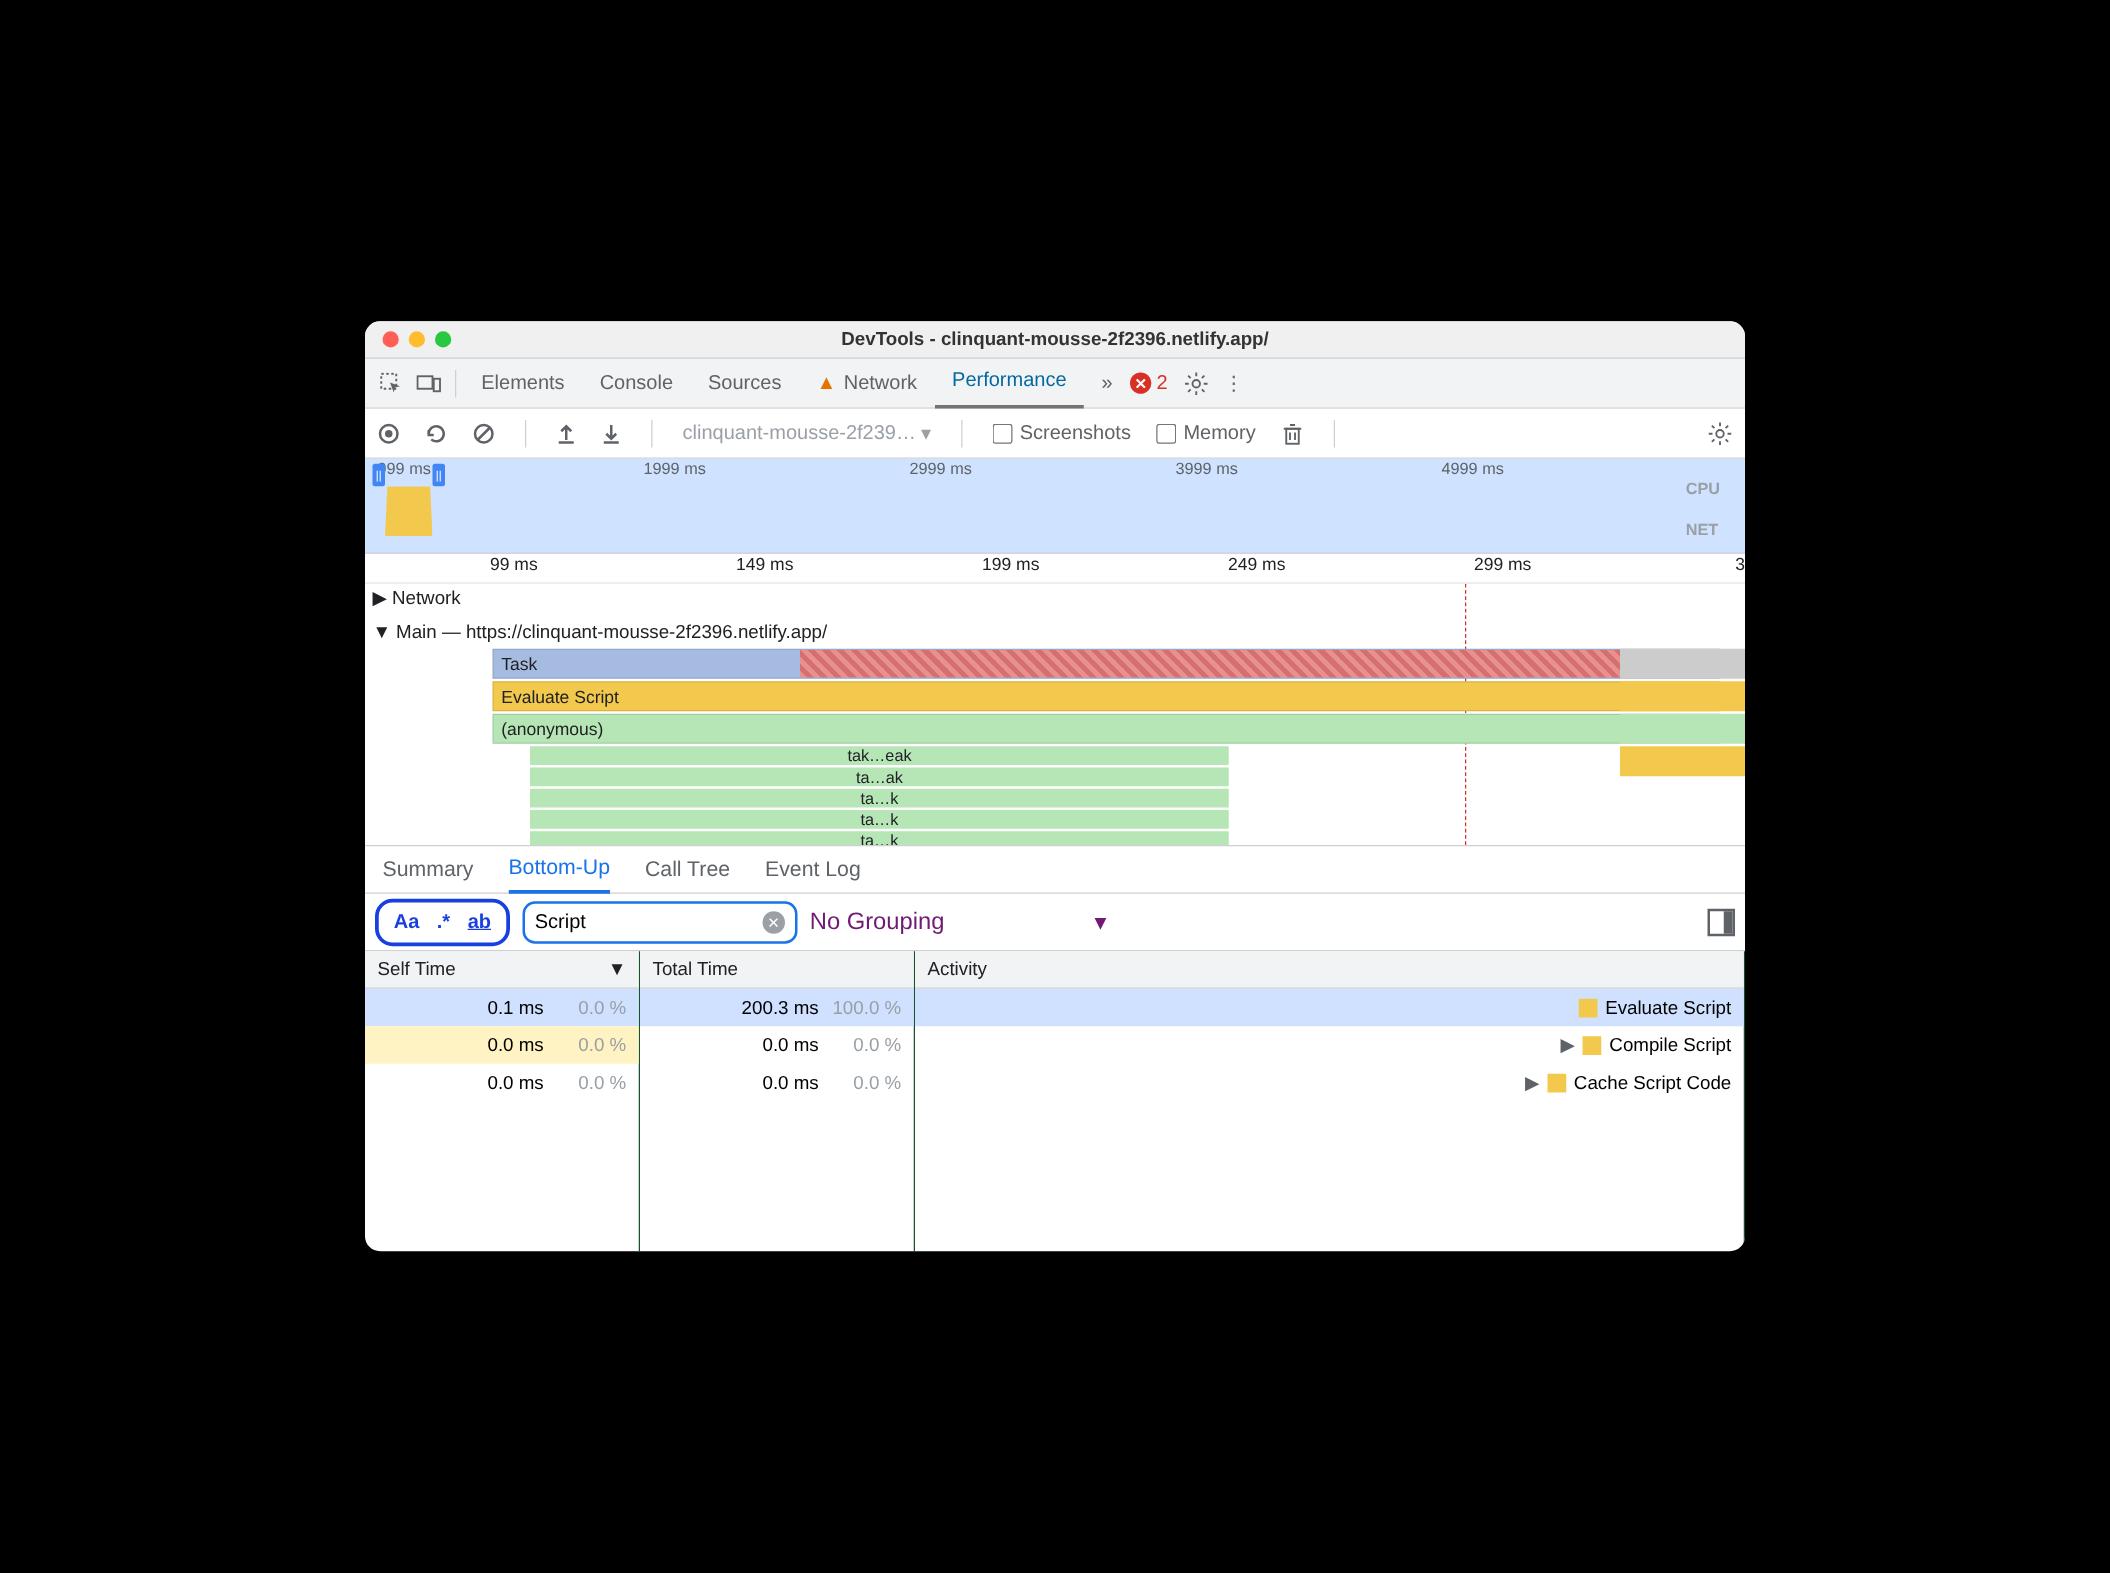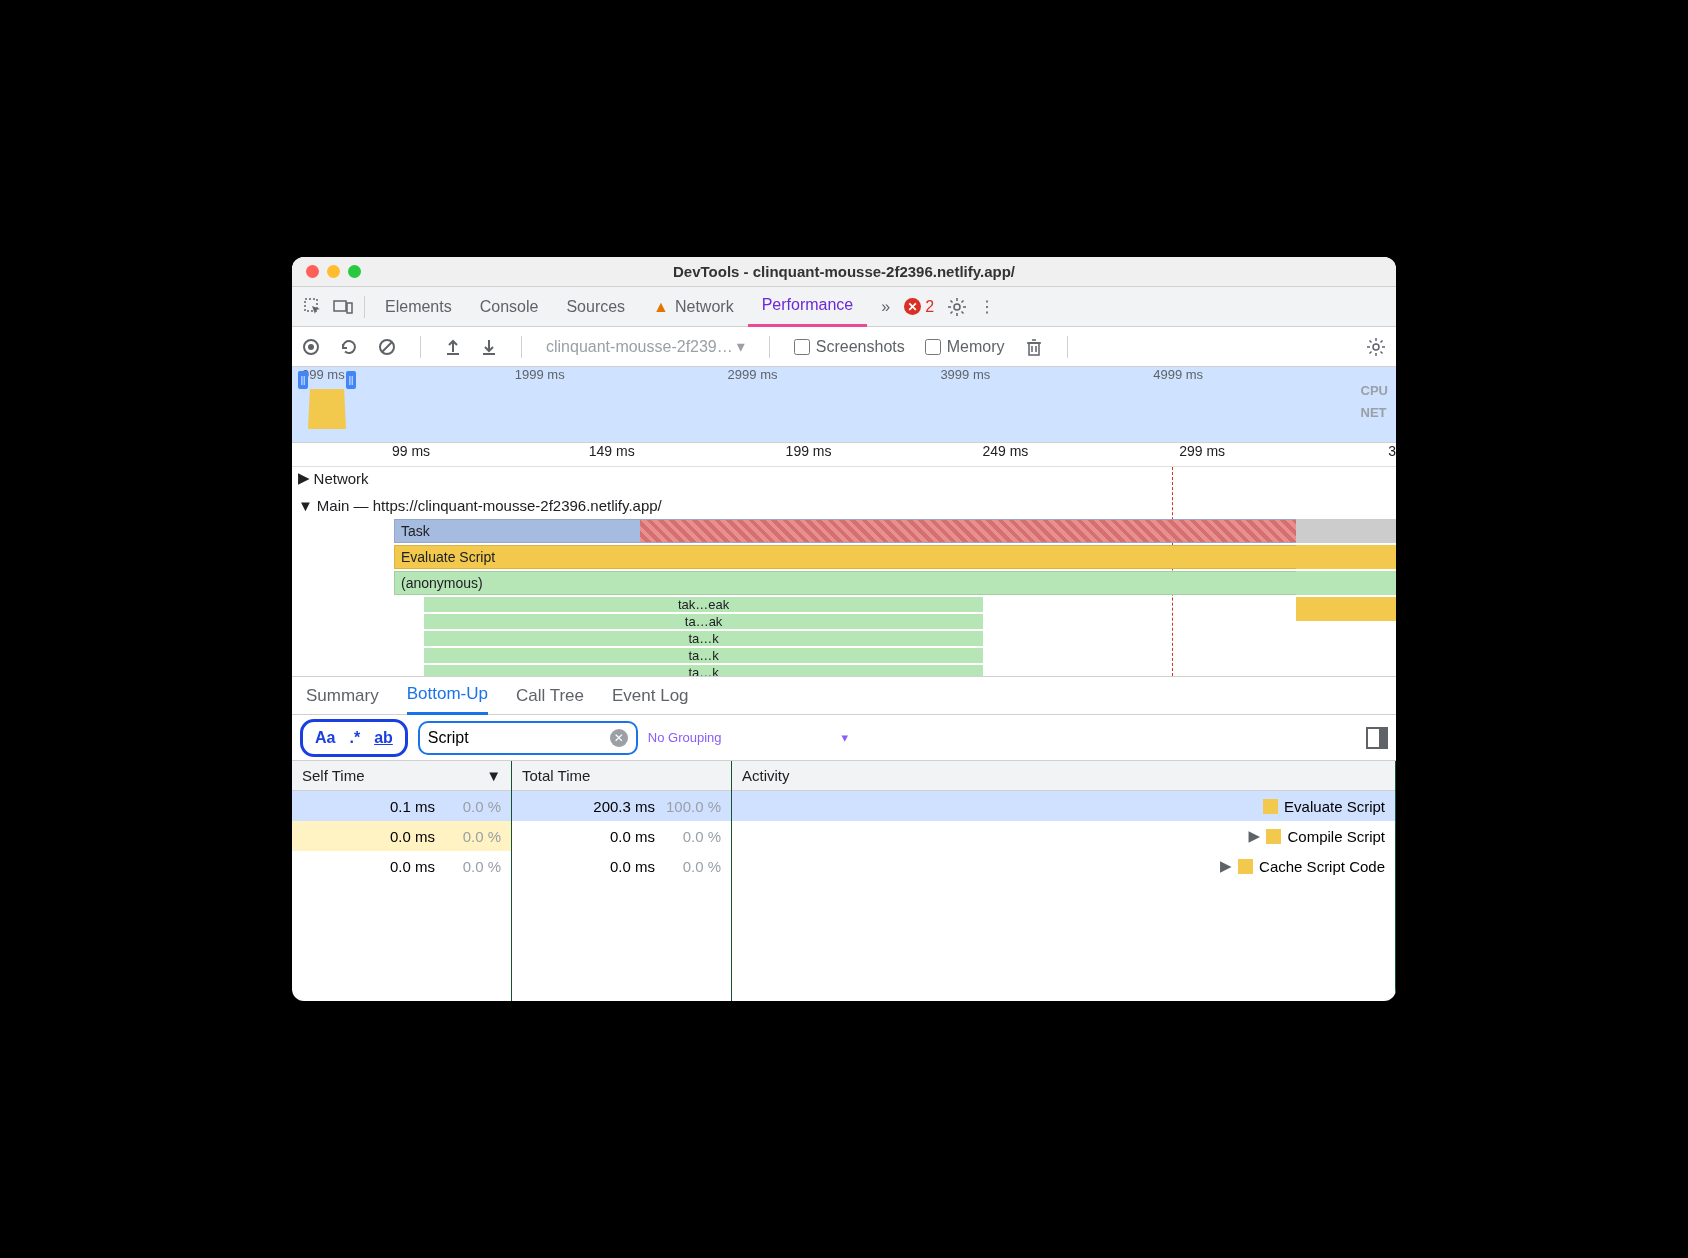--- a/index.html
+++ b/index.html
@@ -8,38 +8,38 @@
   .titlebar { height: 30px; background: #f0f0f0; display: flex; align-items: center; padding: 0 14px; position: relative; border-bottom: 1px solid #d0d0d0; }
   .traffic { display: flex; gap: 8px; }
   .traffic span { width: 13px; height: 13px; border-radius: 50%; }
   .t-red { background: #ff5f57; } .t-yel { background: #febc2e; } .t-grn { background: #28c840; }
   .titletext { position: absolute; left: 0; right: 0; text-align: center; font-size: 15px; font-weight: 600; color: #333; pointer-events: none; }
 
   .tabbar { height: 40px; background: #f1f3f4; display: flex; align-items: center; border-bottom: 1px solid #d0d0d0; padding: 0 6px; gap: 0; font-size: 16px; color: #5f6368; }
   .tabbar .ic { width: 30px; height: 30px; display: flex; align-items: center; justify-content: center; color: #5f6368; }
   .tabbar .sep { width: 1px; height: 22px; background: #d0d0d0; margin: 0 6px; }
   .tabbar .tab { padding: 0 14px; height: 40px; display: flex; align-items: center; gap: 6px; cursor: pointer; }
-  .tabbar .tab.active { color: #6d28d9; border-bottom: 3px solid #ec4899; }
+  .tabbar .tab.active { color: #0369a1; border-bottom: 3px solid #737373; }
   .warn { color: #e37400; }
   .err { color: #d93025; display:flex; align-items:center; gap:4px;}
   .err .circ{width:17px;height:17px;border-radius:50%;background:#d93025;color:#fff;display:flex;align-items:center;justify-content:center;font-size:12px;font-weight:bold;}
 
   .toolbar { height: 40px; background: #fff; border-bottom: 1px solid #d0d0d0; display: flex; align-items: center; padding: 0 10px; gap: 20px; font-size: 16px; color: #5f6368; }
   .toolbar .tsep{width:1px;height:22px;background:#d0d0d0;margin:0 4px;}
   .toolbar .dd{color:#9aa0a6;display:flex;align-items:center;gap:4px;}
   .toolbar label{display:flex;align-items:center;gap:6px;}
   .toolbar input[type=checkbox]{width:16px;height:16px;}
 
   .overview { height: 76px; background: #cfe2ff; border-bottom: 1px solid #d0d0d0; position: relative; font-size: 13px; color: #5f6368; }
   .overview .ticks{position:absolute;left:0;right:40px;top:0;display:flex;}
   .overview .ticks span{flex:1;text-align:left;padding-left:10px;}
   .overview .handle{position:absolute;top:4px;width:10px;height:18px;background:#4285f4;border-radius:2px;display:flex;align-items:center;justify-content:center;color:#fff;font-size:9px;}
   .overview .h1{left:6px;} .overview .h2{left:54px;}
   .overview .thumb{position:absolute;left:16px;top:22px;width:38px;height:40px;background:#f2c94c;clip-path:polygon(5% 0,95% 0,100% 100%,0 100%);}
-  .overview .labels{position:absolute;right:8px;top:16px;font-weight:700;color:#9aa0a6;font-size:13px;display:flex;flex-direction:column;gap:7px;}
+  .overview .labels{position:absolute;right:20px;top:16px;font-weight:700;color:#9aa0a6;font-size:13px;display:flex;flex-direction:column;gap:18px;}
 
   .ruler{height:24px;background:#fff;border-bottom:1px solid #e0e0e0;display:flex;font-size:14px;color:#202124;padding-left:100px;}
   .ruler span{flex:1;text-align:left;}
 
   .flame{flex:0 0 auto;height:210px;background:#fff;font-size:15px;color:#202124;position:relative;overflow:hidden;border-bottom:1px solid #d0d0d0;}
   .flame .nlabel{position:absolute;left:6px;top:2px;font-size:15px;display:flex;align-items:center;gap:4px;}
   .flame .mlabel{position:absolute;left:6px;top:30px;font-size:15px;display:flex;align-items:center;gap:4px;}
   .flame .rows{position:absolute;left:102px;top:52px;right:20px;}
   .flame .bar{height:24px;display:flex;align-items:center;padding-left:6px;font-size:14px;border:1px solid rgba(0,0,0,.1);margin-bottom:2px;position:relative;}
   .taskbar{background:#a6bbe0;border:2px solid #1a3fe0;}
@@ -55,21 +55,21 @@
   .flame .side .s3{height:24px;background:#b6e6b6;margin-bottom:2px;}
 
   .bottomtabs{height:38px;display:flex;align-items:center;gap:28px;padding:0 14px;font-size:17px;color:#5f6368;border-bottom:1px solid #d0d0d0;}
   .bottomtabs .bt{cursor:pointer;height:38px;display:flex;align-items:center;}
   .bottomtabs .bt.active{color:#1a73e8;border-bottom:3px solid #1a73e8;}
 
   .filterbar{height:46px;display:flex;align-items:center;padding:0 8px;gap:10px;border-bottom:1px solid #d0d0d0;justify-content:space-between;}
   .filtergroup{border:3px solid #1a3fe0;border-radius:14px;height:38px;display:flex;align-items:center;gap:14px;padding:0 12px;color:#1a3fe0;font-weight:600;}
   .filterinput{border:2px solid #1a73e8;border-radius:10px;height:34px;width:220px;display:flex;align-items:center;justify-content:space-between;padding:0 8px;font-size:16px;}
   .filterinput .clear{width:18px;height:18px;border-radius:50%;background:#9aa0a6;color:#fff;display:flex;align-items:center;justify-content:center;font-size:12px;}
-  .groupsel{font-size:13px;color:#8b5cf6;display:flex;align-items:center;gap:120px;}
+  .groupsel{font-size:19px;color:#701a75;display:flex;align-items:center;gap:120px;}
   .dockic{margin-left:auto;width:22px;height:22px;border:2px solid #5f6368;position:relative;}
   .dockic::after{content:"";position:absolute;right:0;top:0;bottom:0;width:7px;background:#5f6368;}
 
   .datatable{flex:1;display:flex;font-size:15px;}
   .datatable .col{border-right:1px solid #14532d;}
   .col.self{width:220px;} .col.total{width:220px;} .col.act{flex:1;}
   .datatable .hdr{height:30px;background:#f1f3f4;border-bottom:1px solid #d0d0d0;display:flex;align-items:center;padding:0 10px;font-size:15px;color:#202124;}
   .hdr .sortarr{margin-left:auto;}
   .datatable .cell{height:30px;display:flex;align-items:center;padding:0 10px;justify-content:flex-end;gap:6px;}
   .cell .pct{color:#9aa0a6;width:60px;text-align:right;}

